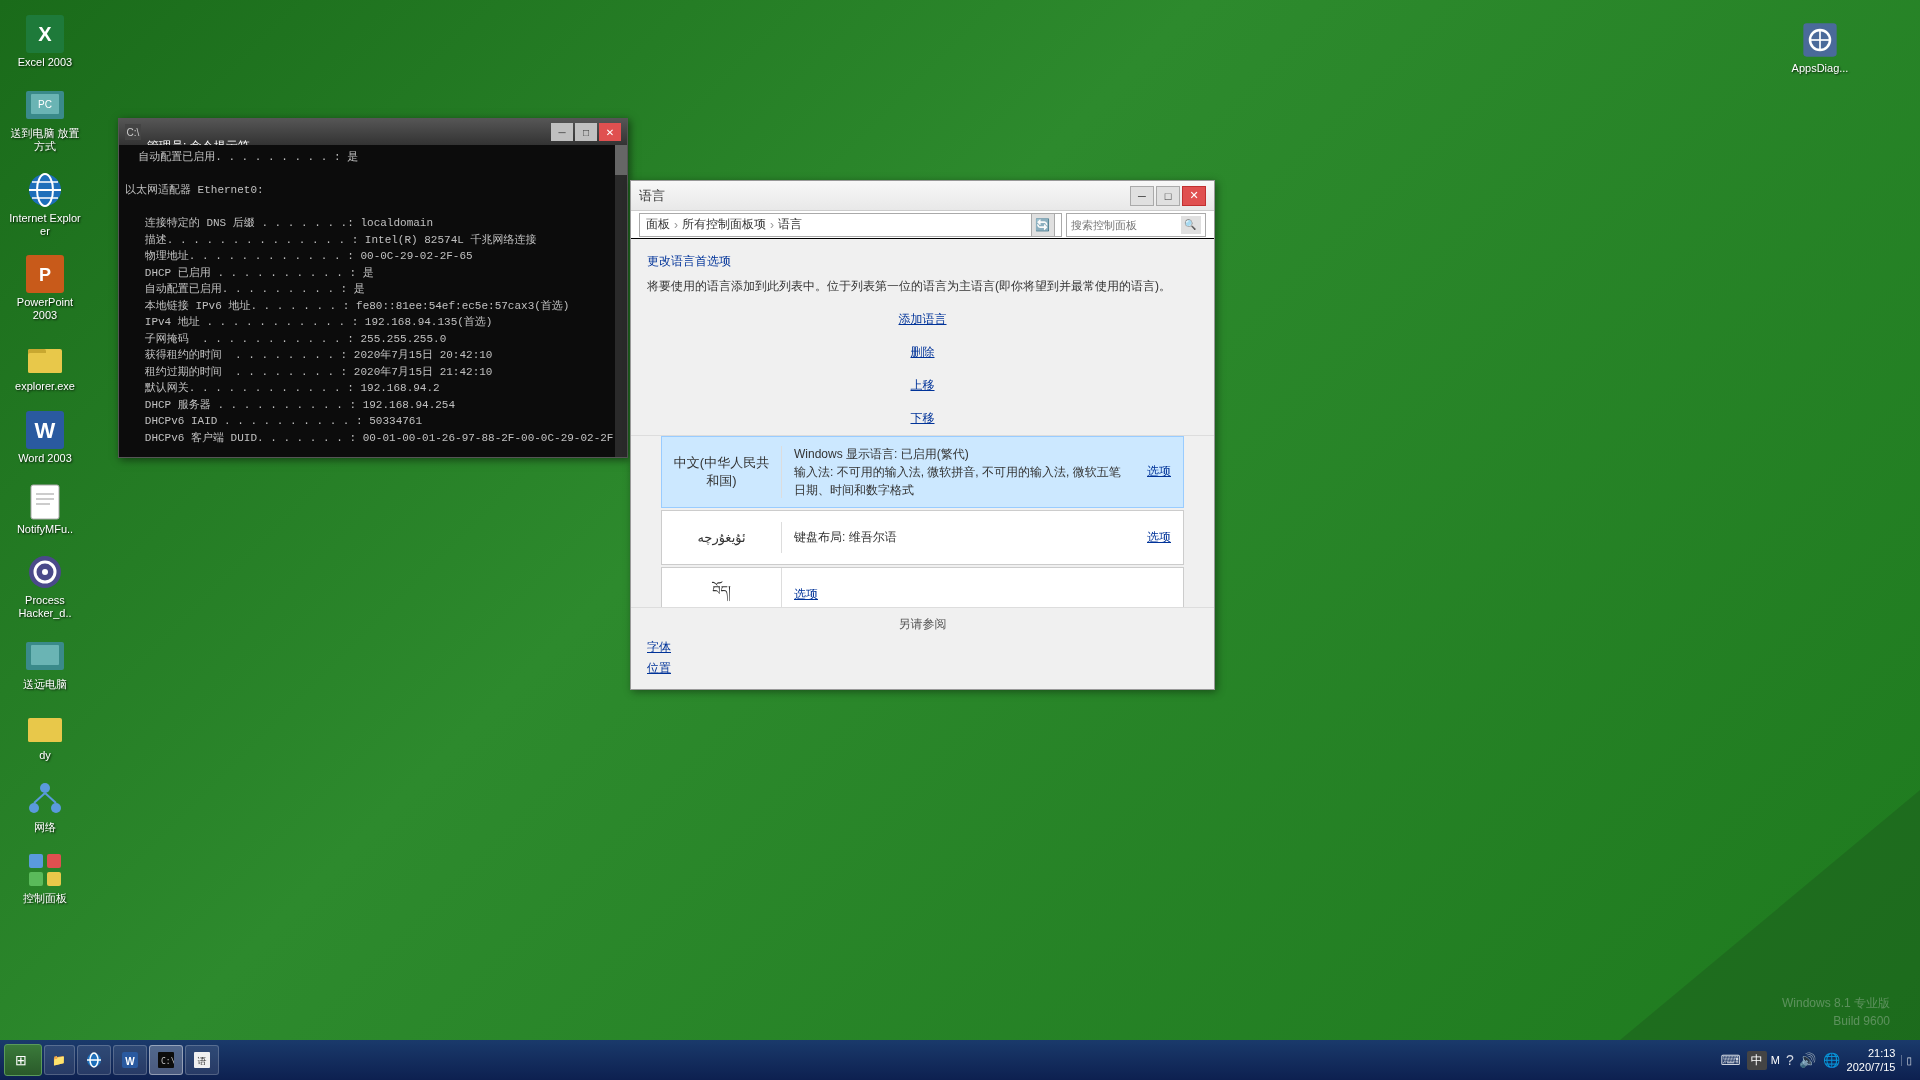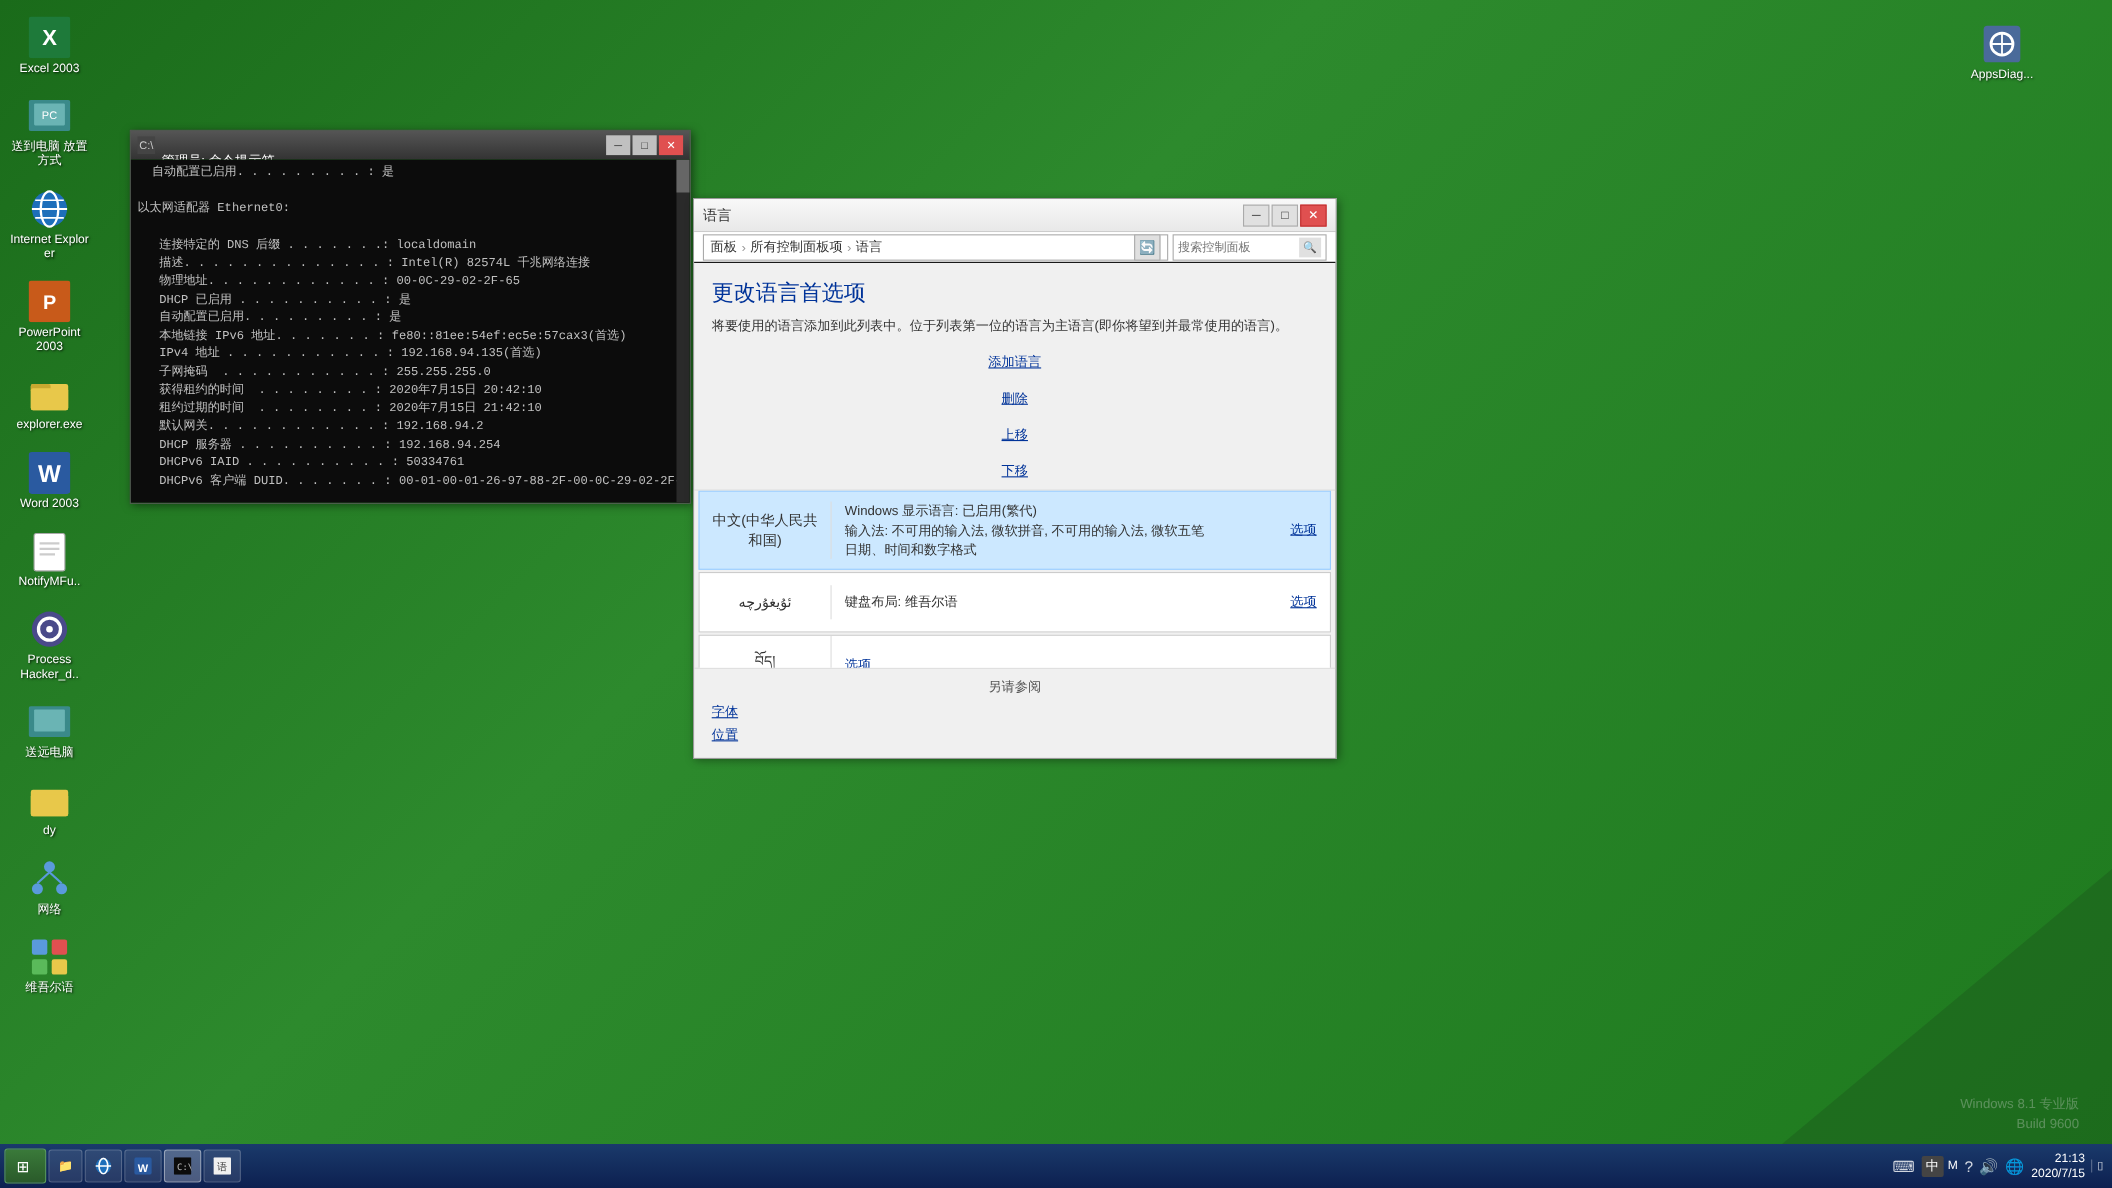--- a/index.html
+++ b/index.html
@@ -305,21 +305,21 @@
       display: flex;
       flex-direction: column;
       overflow: hidden;
     }
 
     .lang-header {
       padding: 14px 16px 8px 16px;
     }
 
     .lang-title-main {
-      font-size: 20px;
+      font-size: 12px;
       color: #003399;
       margin-bottom: 8px;
     }
 
     .lang-desc {
       font-size: 12px;
       color: #333;
       line-height: 1.4;
     }
 
@@ -340,21 +340,21 @@
       border: none;
       padding: 2px 0;
       text-decoration: underline;
     }
 
     
     .lang-list-container {
       flex: 1;
       overflow: hidden;
       position: relative;
-      padding: 0 4px;
+      padding: 0 30px;
     }
 
     .lang-list {
       list-style: none;
       padding: 0;
       margin: 0;
     }
 
     .lang-item {
       display: flex;
@@ -636,21 +636,21 @@
 
     <div class="desktop-icon">
       <div class="icon-img">
         <svg width="38" height="38" viewBox="0 0 38 38">
           <rect x="3" y="3" width="14" height="14" rx="2" fill="#5a9adc"></rect>
           <rect x="21" y="3" width="14" height="14" rx="2" fill="#e05050"></rect>
           <rect x="3" y="21" width="14" height="14" rx="2" fill="#5aba5a"></rect>
           <rect x="21" y="21" width="14" height="14" rx="2" fill="#e8c84a"></rect>
         </svg>
       </div>
-      <span class="icon-label">维吾尔语</span>
+      <span class="icon-label">控制面板</span>
     </div>
   </div>
 
   <div class="desktop-icon-tr">
     <div class="icon-img">
       <svg width="48" height="48" viewBox="0 0 48 48">
         <rect x="4" y="4" width="40" height="40" rx="4" fill="#4a6a9a"></rect>
         <circle cx="24" cy="24" r="12" fill="none" stroke="white" stroke-width="3"></circle>
         <line x1="24" y1="12" x2="24" y2="36" stroke="white" stroke-width="2"></line>
         <line x1="12" y1="24" x2="36" y2="24" stroke="white" stroke-width="2"></line>

